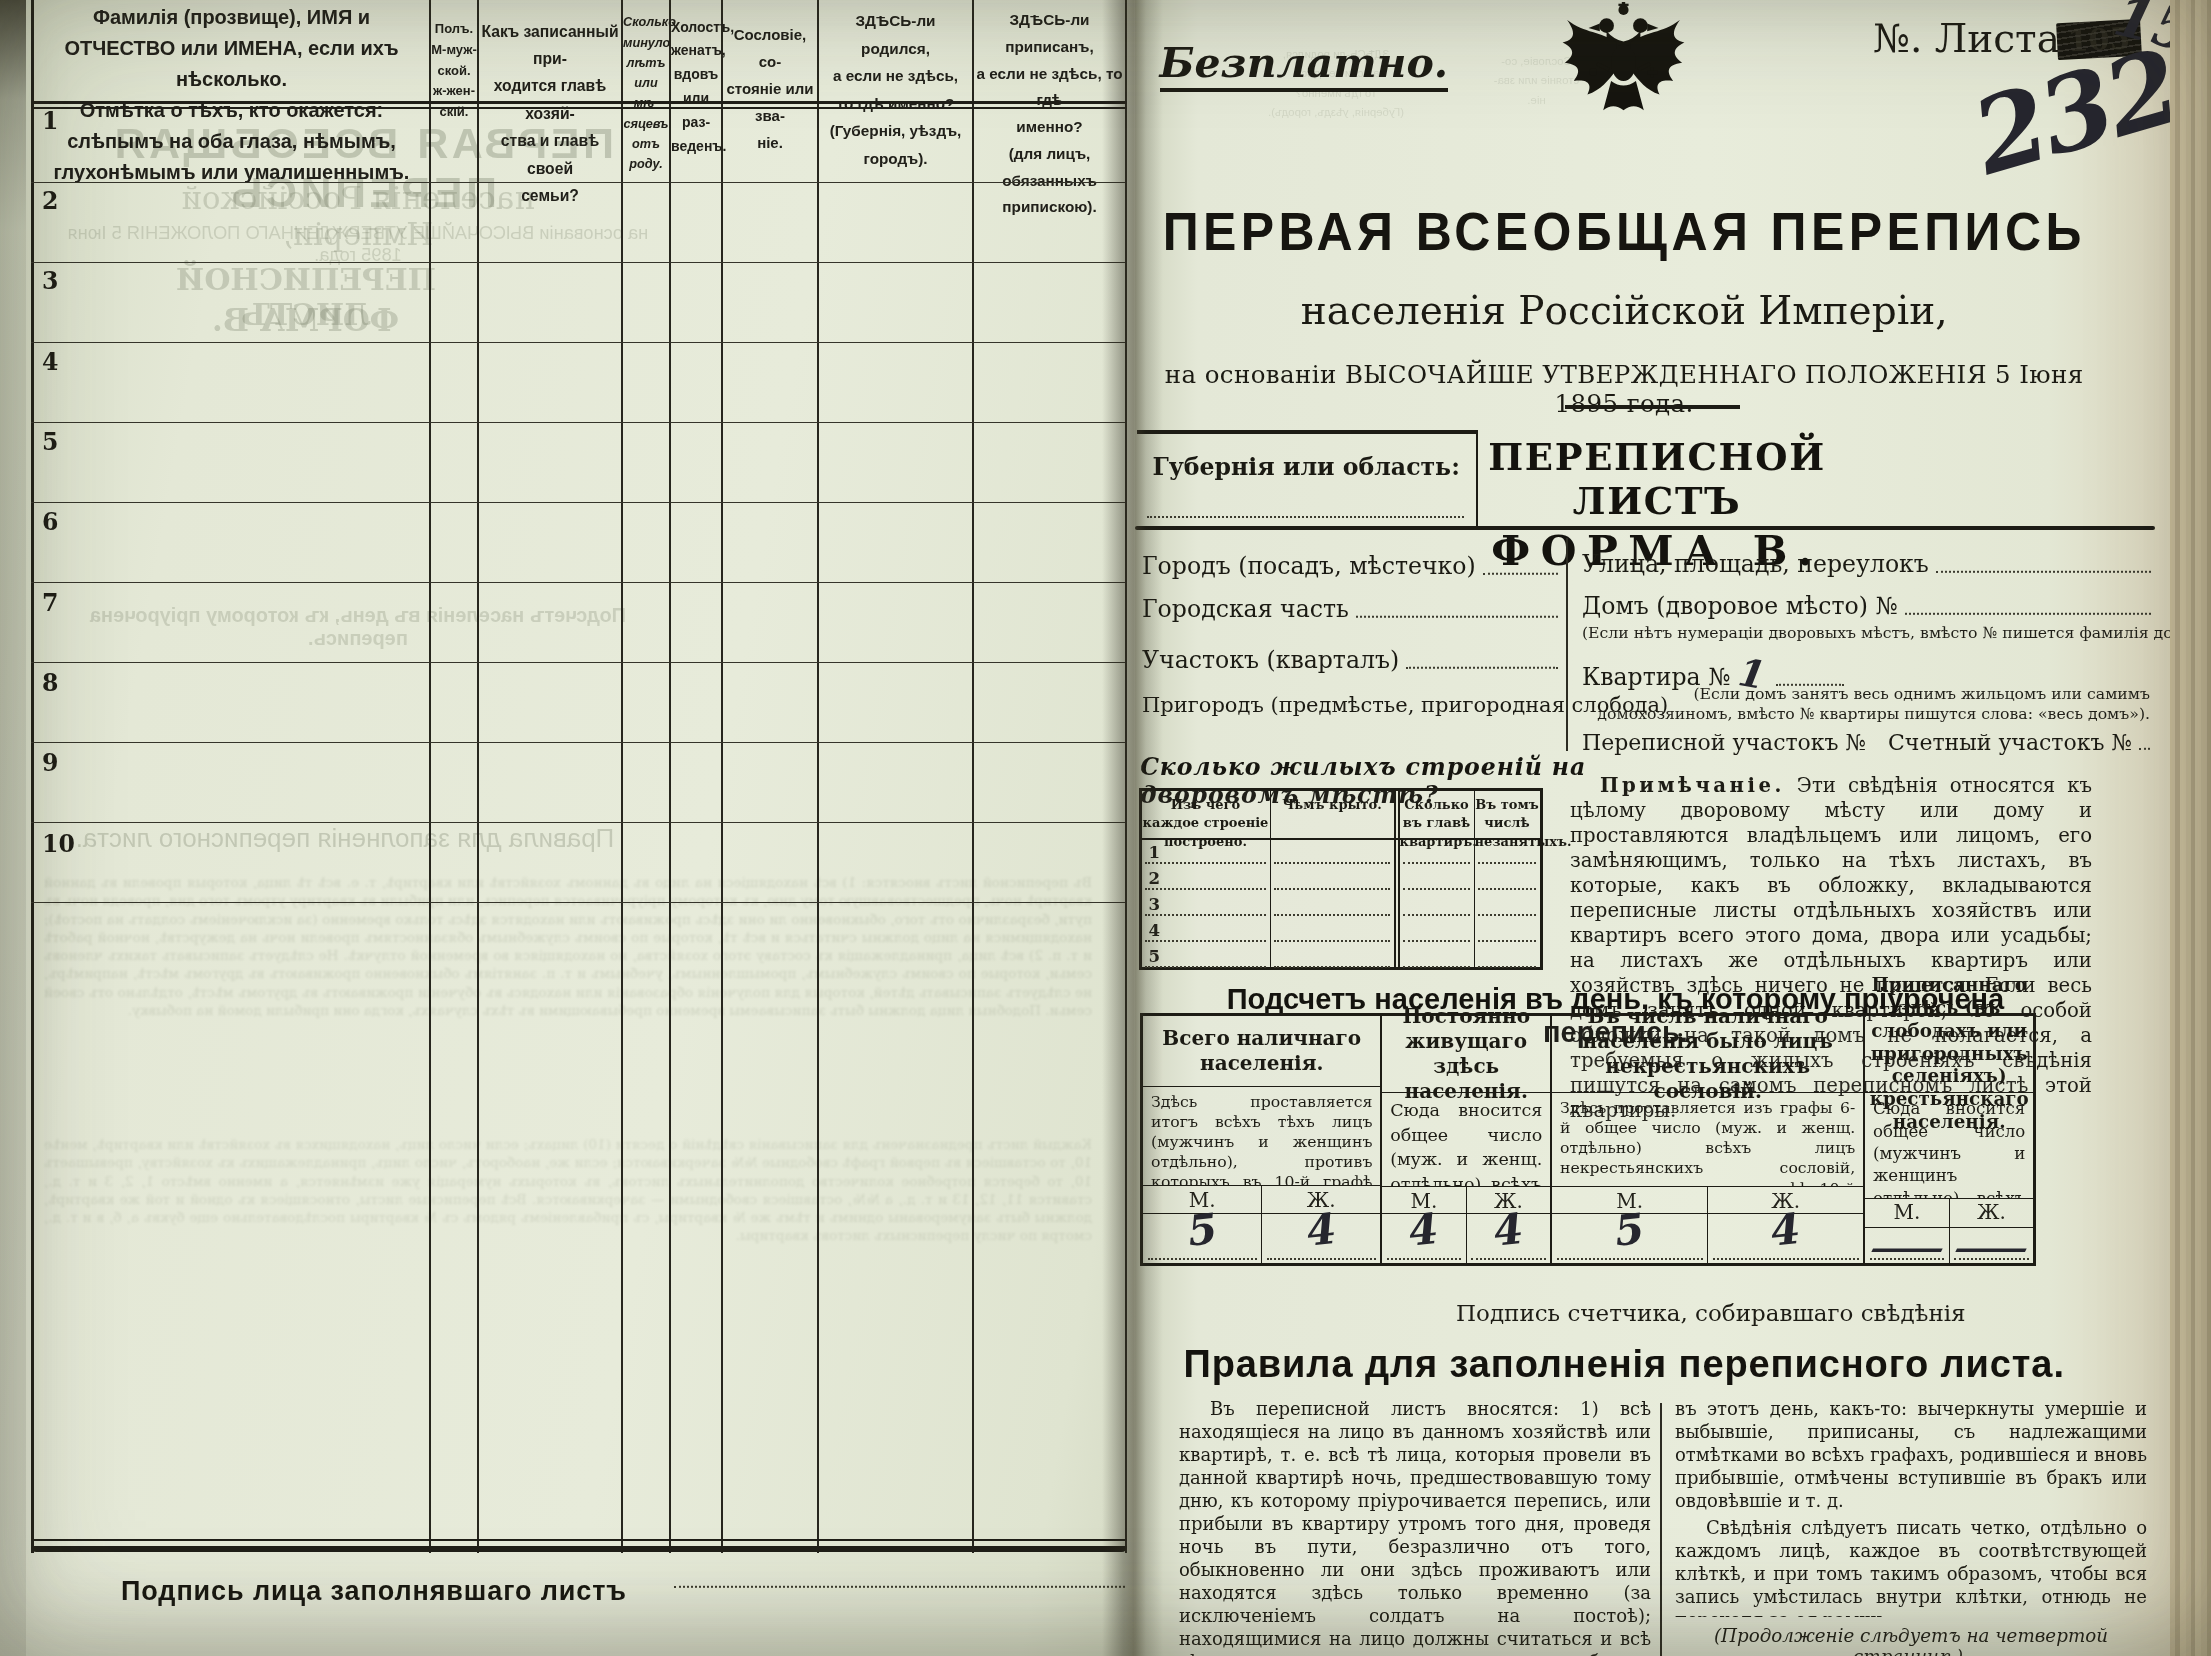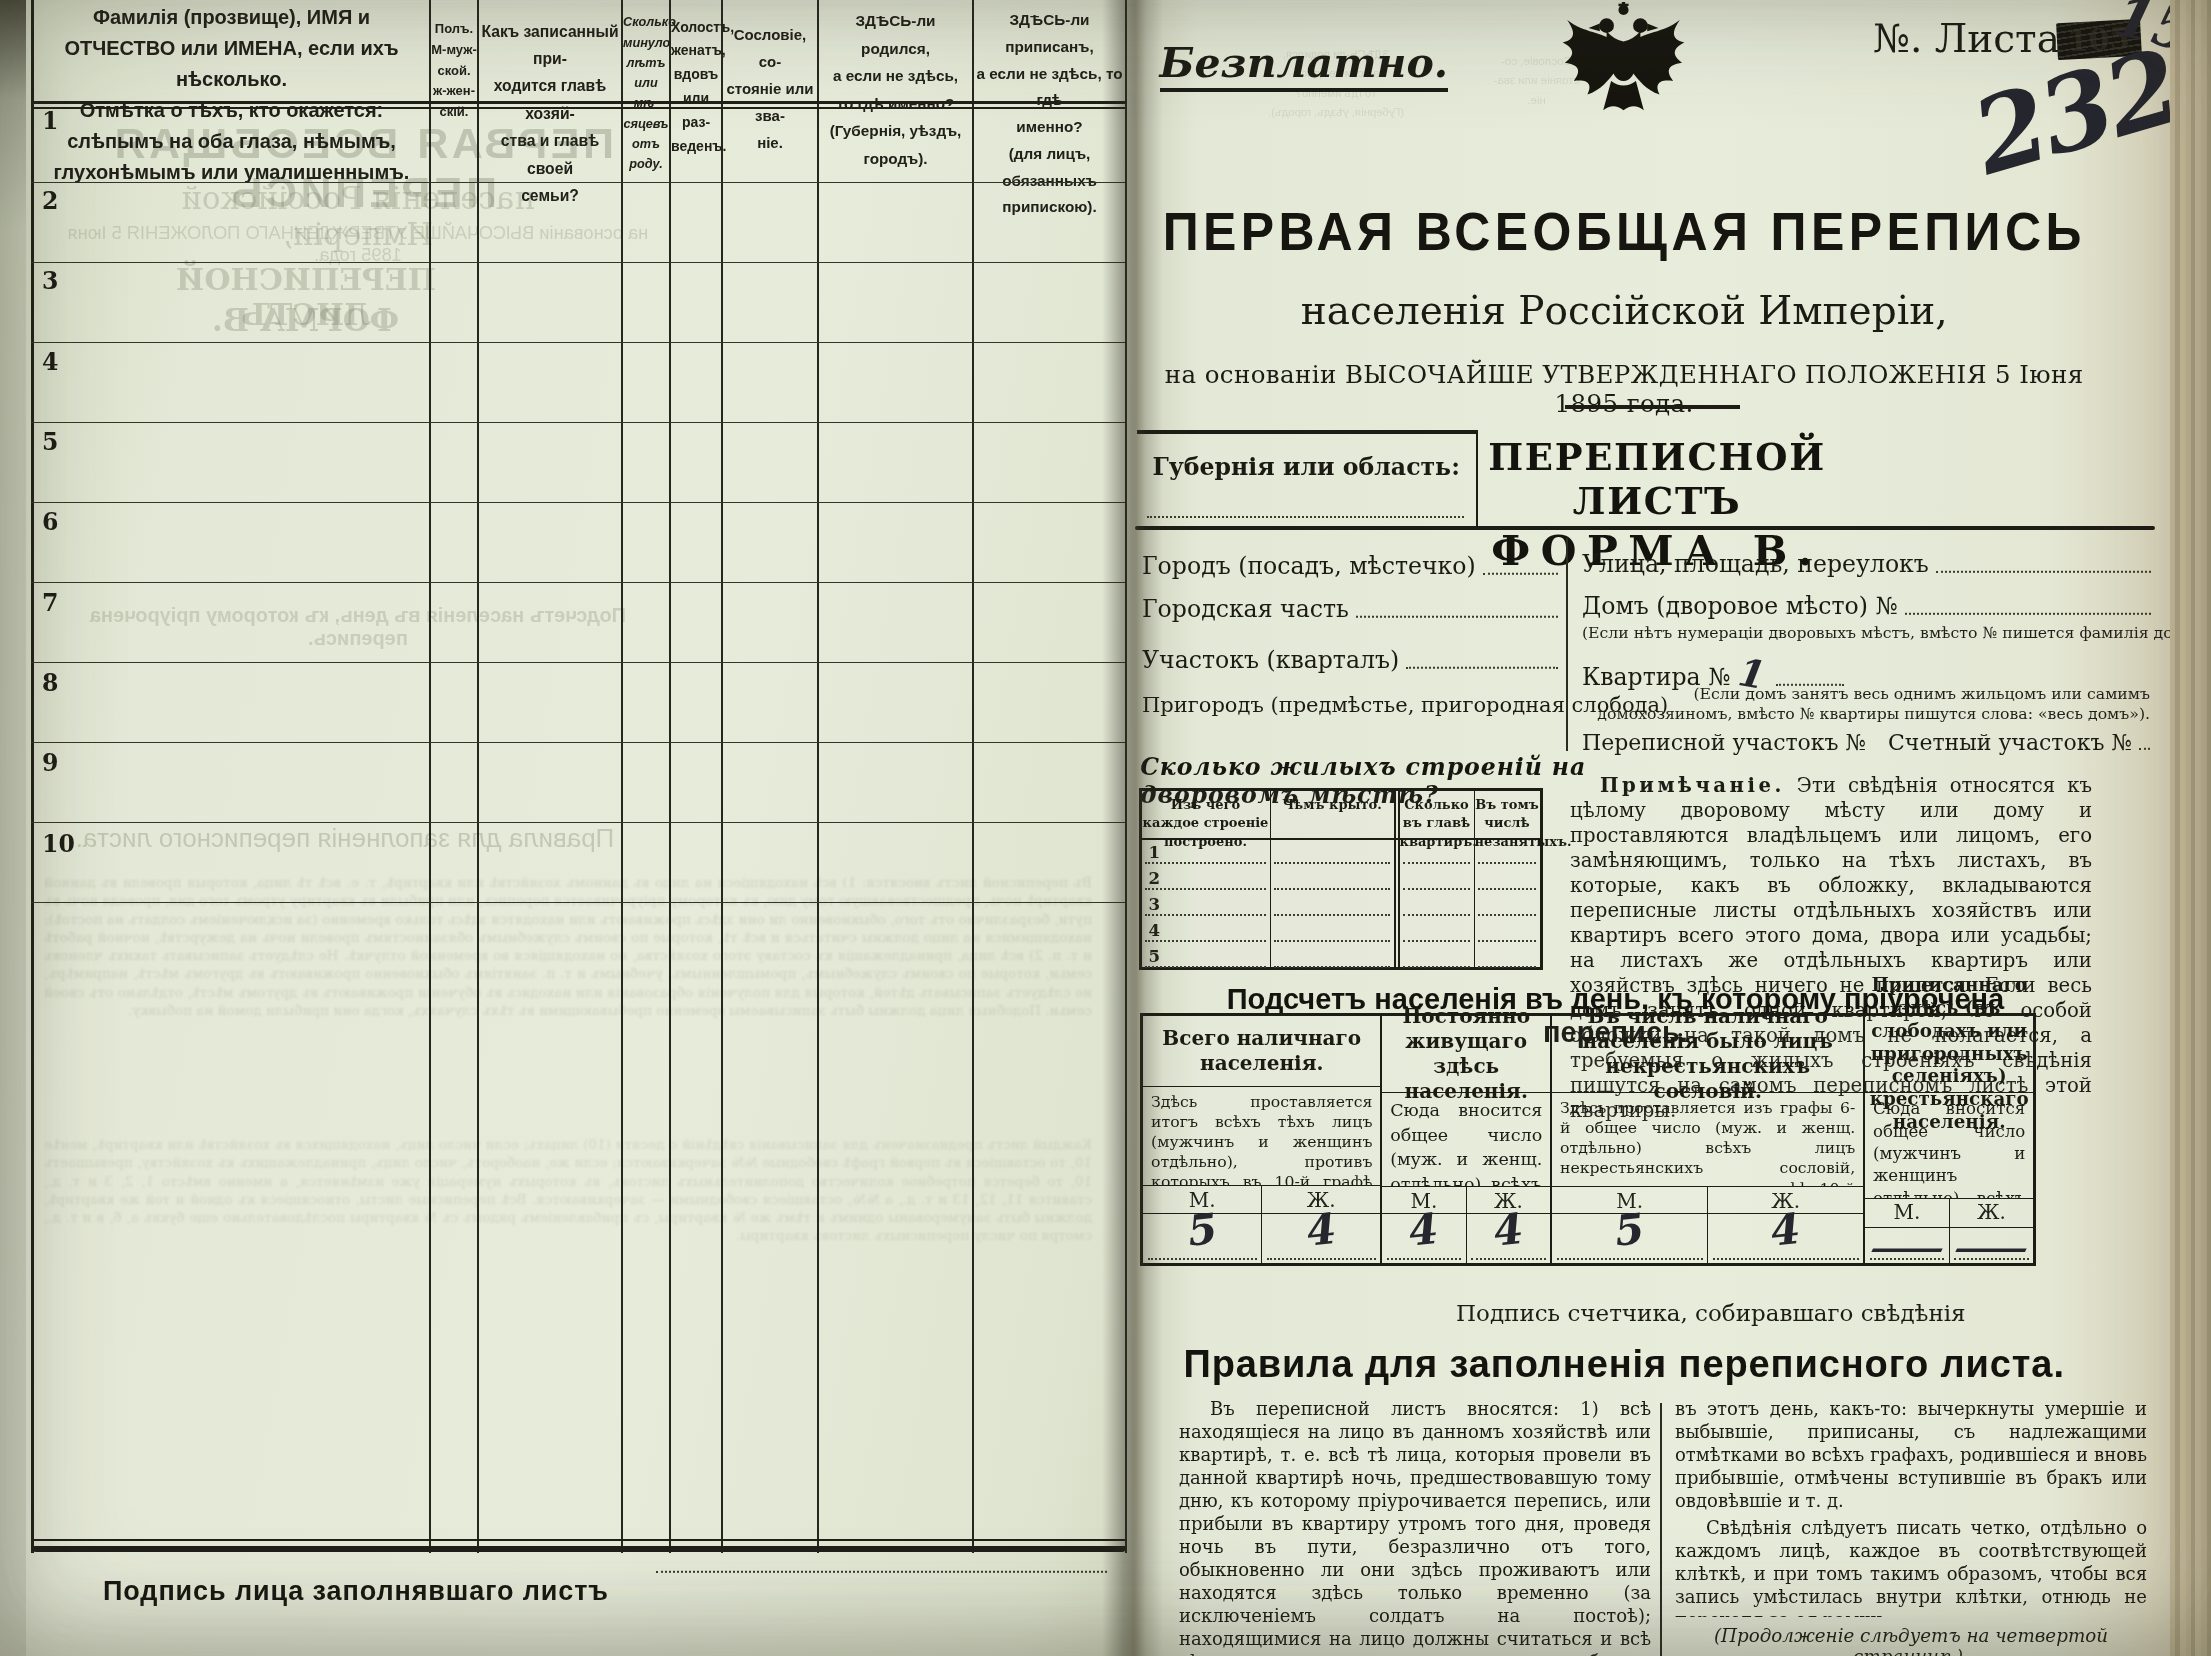--- a/index.html
+++ b/index.html
@@ -35,21 +35,21 @@
   .c5 span{font-size:15px;line-height:1.8;padding-top:21px;}
   .c6 span{font-size:15.3px;line-height:1.8;padding-top:7px;}
   .c7 span{font-size:15.3px;line-height:1.75;padding-top:7px;}
   .lp-headline{position:absolute;left:31px;top:101px;width:1096px;height:2.6px;background:#201f18;z-index:2;}
   .lp-headline2{position:absolute;left:31px;top:107px;width:1096px;height:1.7px;background:#201f18;z-index:2;}
   .lp-rows{position:absolute;left:31px;top:103px;width:1094px;height:805px;z-index:1;
     background:repeating-linear-gradient(to bottom,transparent 0,transparent 79px,#35342a 79px,#35342a 80px);}
   .rnum{position:absolute;left:42px;font-size:23.6px;font-weight:bold;z-index:3;color:#1e1d16;}
   .lp-bottom{position:absolute;left:31px;top:1546px;width:1096px;height:6.1px;background:#201f18;border-radius:0 0 5.2px 5.2px;}
   .lp-bottom2{position:absolute;left:31px;top:1539px;width:1096px;height:1.7px;background:#201f18;}
-  .lp-sig{position:absolute;left:103px;top:1576px;width:1004px;display:flex;align-items:flex-start;z-index:3;gap:40px;}
+  .lp-sig{position:absolute;left:121px;top:1576px;width:1004px;display:flex;align-items:center;z-index:3;gap:40px;}
   .lp-sig .lbl{font-family:"Liberation Sans",sans-serif;font-weight:bold;font-size:27px;letter-spacing:0.9px;color:#181711;}
   
   .gh{position:absolute;color:#687059;transform:scaleX(-1);filter:blur(0.6px);z-index:0;
       font-family:"Liberation Sans",sans-serif;text-align:center;}
   .gh1{left:48px;top:119px;width:629px;font-size:43px;font-weight:bold;letter-spacing:3.5px;opacity:.30;}
   .gh2{left:122px;top:180px;width:472px;font-size:31px;opacity:.24;font-family:"DejaVu Serif",serif;}
   .gh3{left:48px;top:222px;width:620px;font-size:18.3px;opacity:.22;}
   .gh4{left:114px;top:262px;width:384px;font-size:30px;font-weight:bold;opacity:.26;font-family:"DejaVu Serif",serif;}
   .gh5{left:183px;top:302px;width:245px;font-size:31px;font-weight:bold;opacity:.26;font-family:"DejaVu Serif",serif;}
   .gh6{left:48px;top:604px;width:620px;font-size:20px;font-weight:bold;opacity:.22;}

